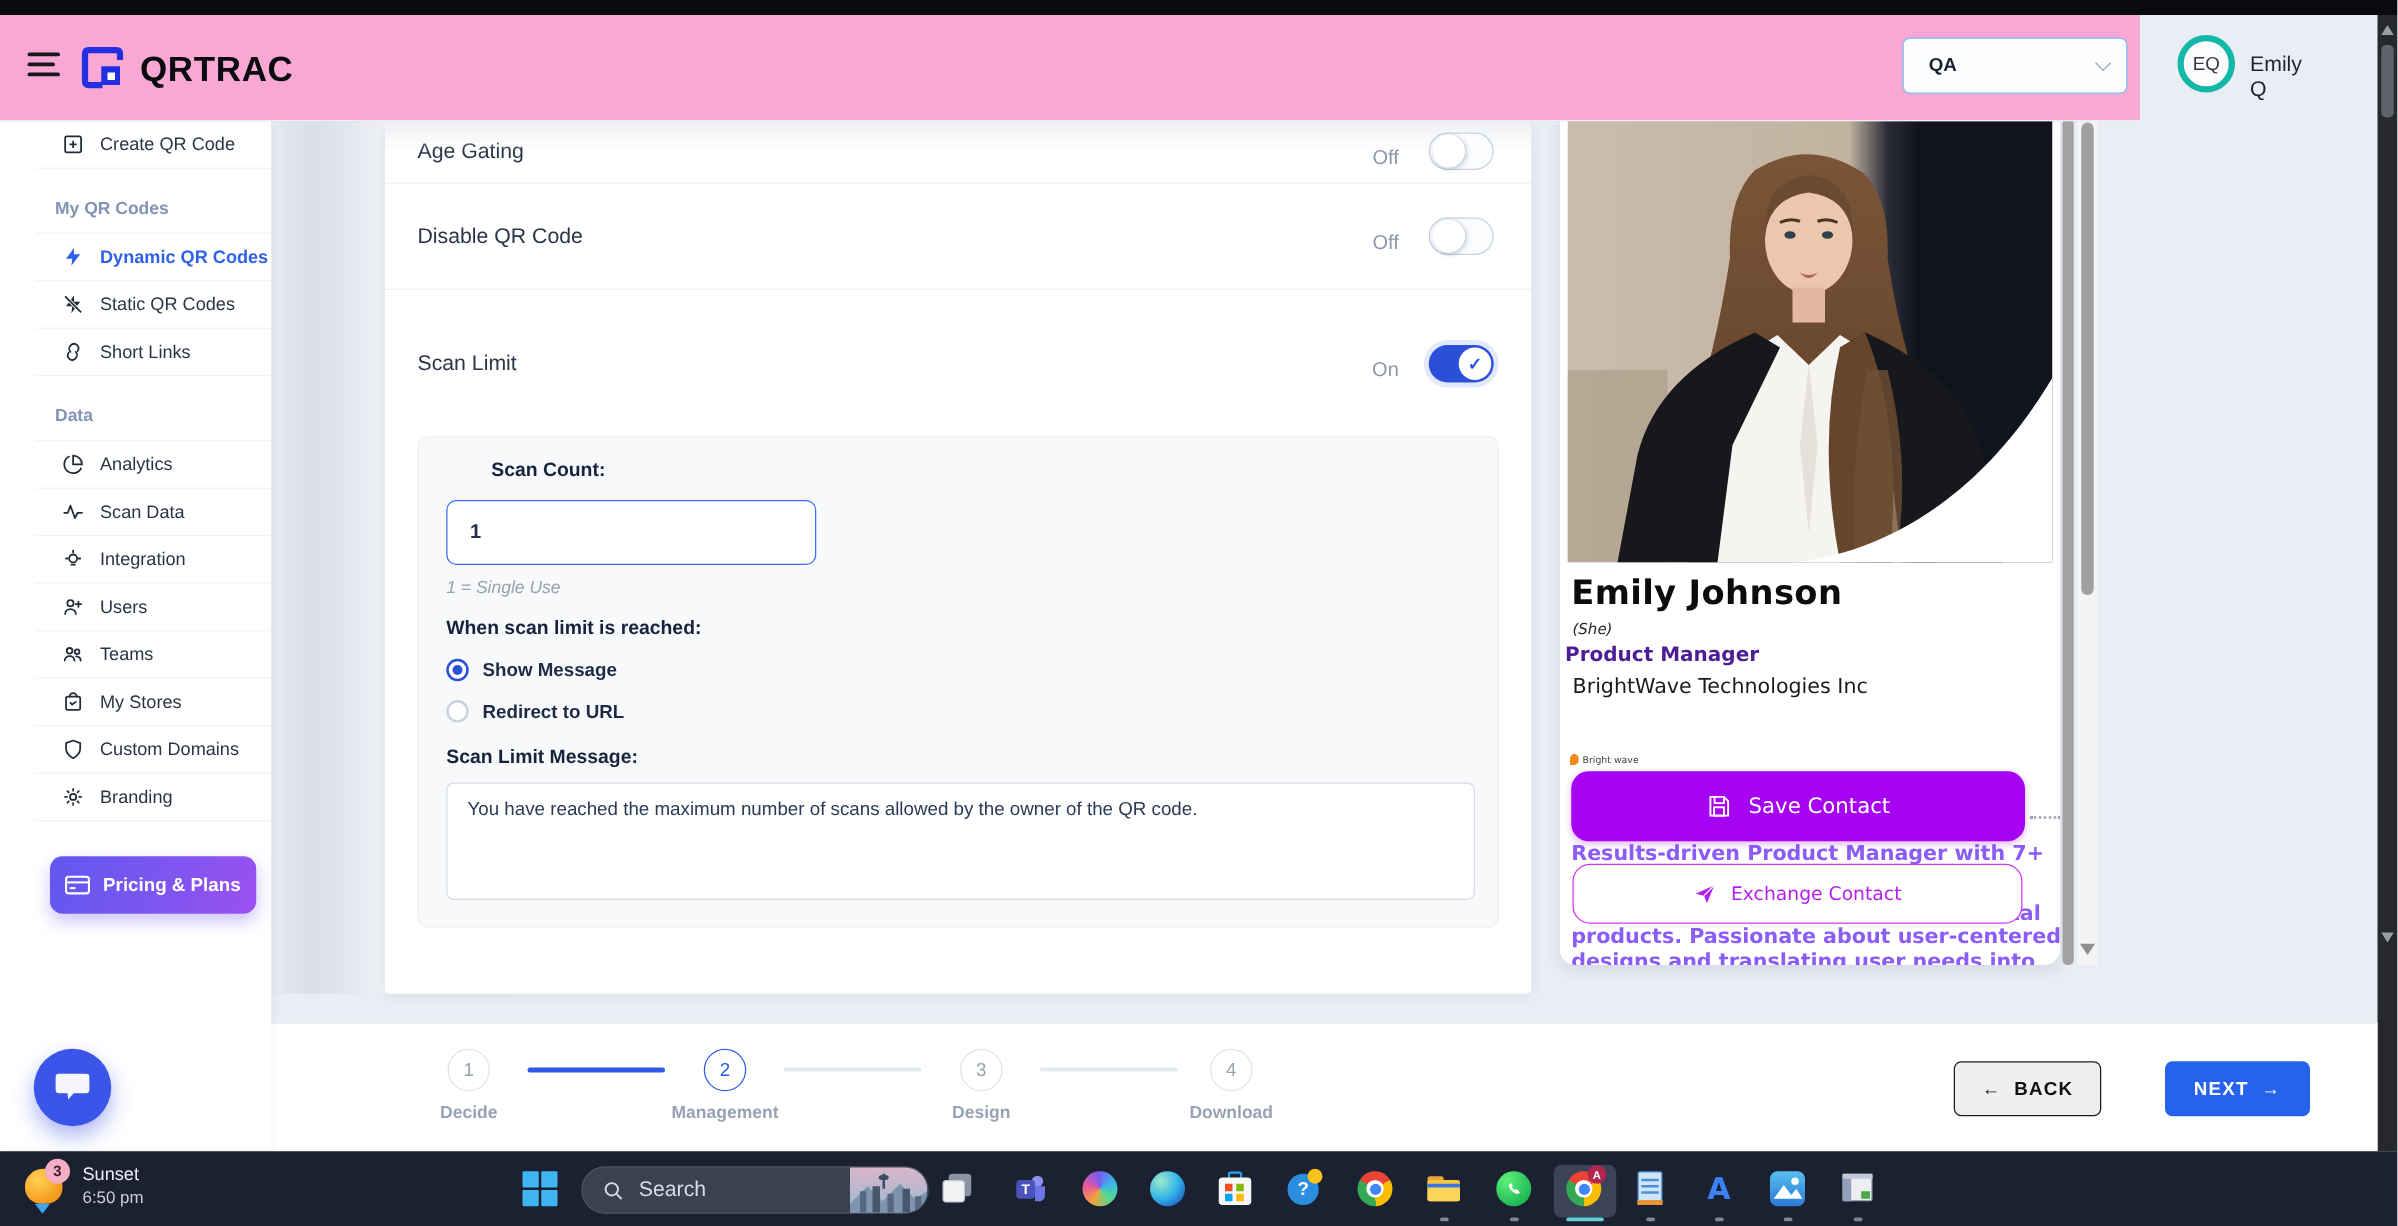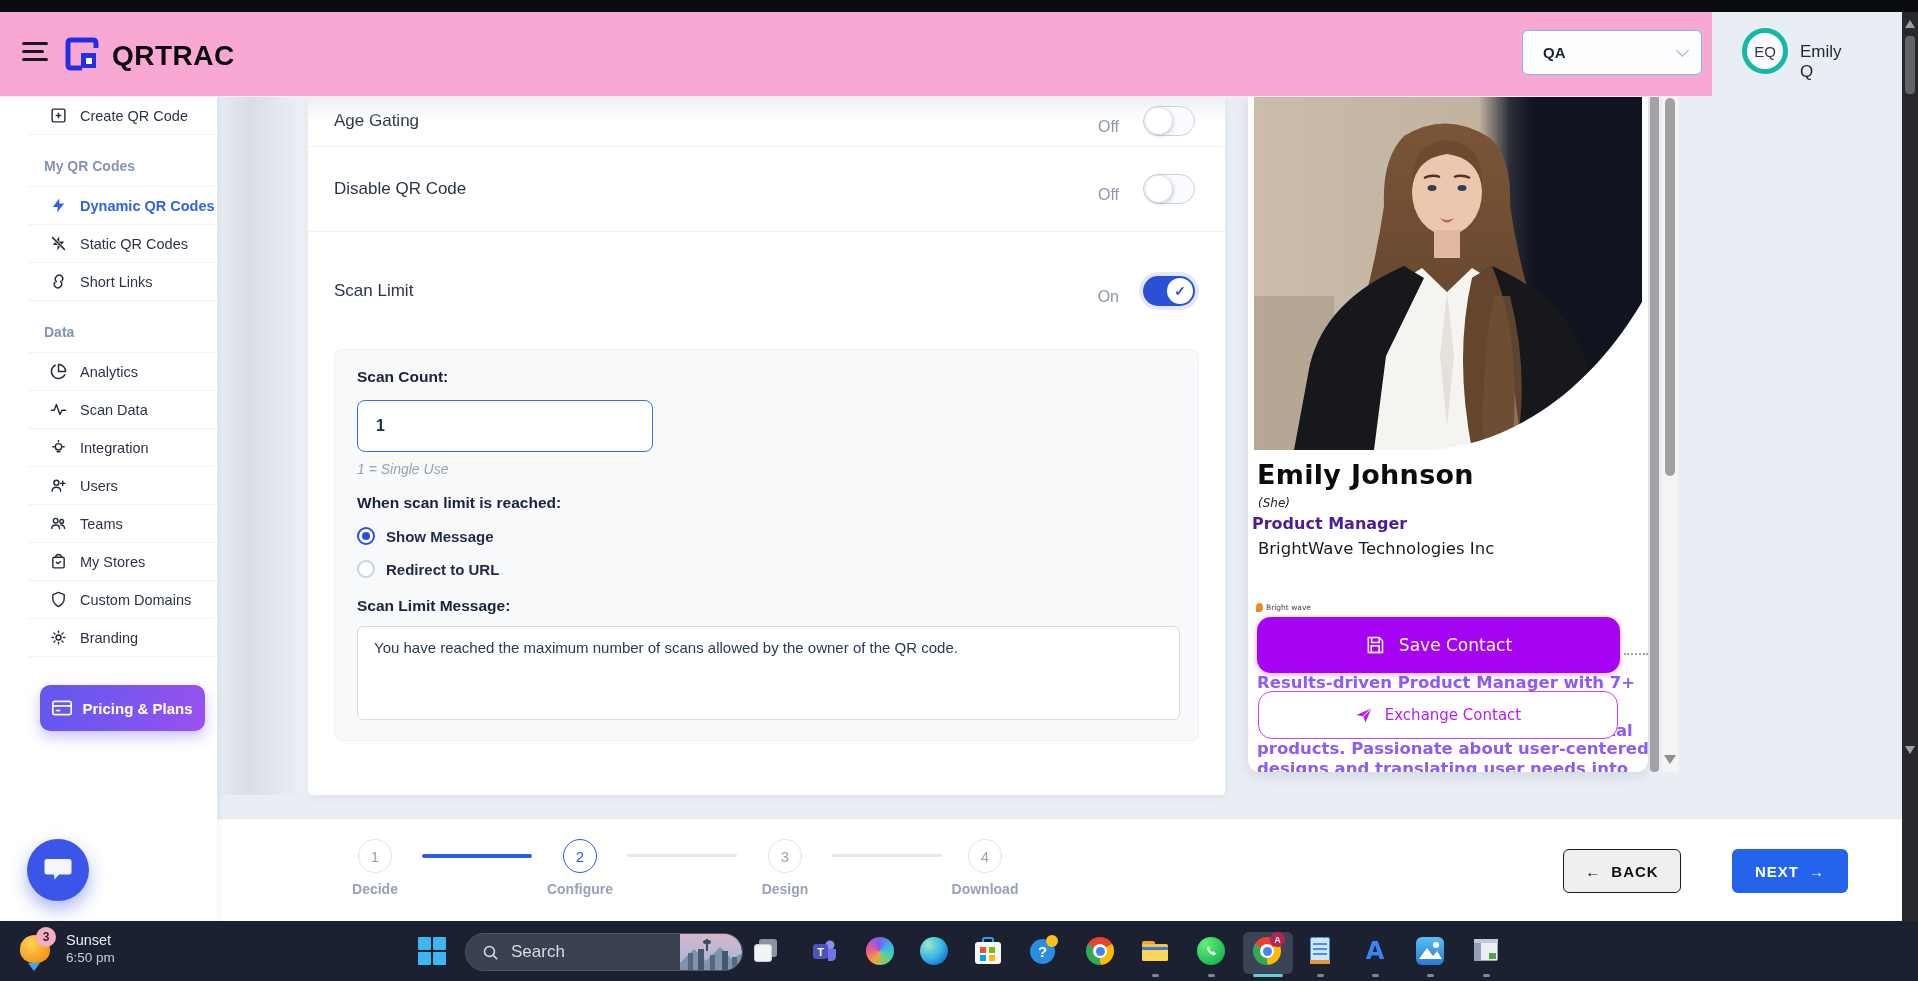--- a/index.html
+++ b/index.html
@@ -43,21 +43,21 @@
   .set-label { font-size:17px; color:#2a3547; }
   .toggle-wrap { display:flex; align-items:flex-end; gap:24px; }
   .state-label { font-size:16px; color:#8d97a9; }
   .toggle { width:52px; height:30px; border-radius:16px; position:relative; cursor:pointer; }
   .toggle.off { background:#fbfcfe; border:1px solid #c7d1e0; }
   .toggle.off .knob { position:absolute; left:2px; top:1px; width:26px; height:26px; border-radius:50%; background:#fff; box-shadow:1px 1px 4px rgba(60,80,120,.35); }
   .toggle.on { background:#2b50d8; box-shadow:0 0 0 4px #e3e9fb; }
   .toggle.on .knob { position:absolute; right:2px; top:2px; width:26px; height:26px; border-radius:50%; background:#fff; display:flex; align-items:center; justify-content:center; font-size:14px; font-weight:800; color:#2b50d8; }
 
   #scan-panel { margin:0 26px; background:#f8f9fb; border:1px solid #eceff3; border-radius:8px; padding:18px 22px 16px 22px; }
-  .panel-label { font-size:15.5px; font-weight:700; color:#16233c; }
+  .panel-label { font-size:15.5px; font-weight:700; color:#16233c;margin-left:36px; }
   #scan-count-input { margin-top:14px; width:296px; height:52px; border:1.8px solid #3b6ef5; border-radius:8px; background:#fff; font-size:16px; font-weight:600; color:#20304a; padding:0 18px; outline:none; display:block; font-family:"Liberation Sans",sans-serif; }
   #scan-hint { margin-top:9px; font-size:14px; font-style:italic; color:#99a1ad; }
   #reached-label { margin-top:17px; font-size:15.5px; font-weight:700; color:#16233c; }
   .radio-row { margin-top:15px; display:flex; align-items:center; gap:11px; cursor:pointer; }
   .radio { width:18px; height:18px; border-radius:50%; background:#fff; border:2px solid #c9d2de; }
   .radio.sel { border:2px solid #2b50d8; position:relative; }
   .radio.sel::after { content:""; position:absolute; left:3px; top:3px; width:8px; height:8px; border-radius:50%; background:#2b50d8; }
   .radio-label { font-size:15px; font-weight:600; color:#1d2b45; }
   #msg-label { margin-top:19px; font-size:15.5px; font-weight:700; color:#16233c; }
   #msg-area { margin-top:11px; width:823px; height:94px; background:#fff; border:1px solid #d6dce4; border-radius:6px; resize:none; font-family:"Liberation Sans",sans-serif; font-size:15px; color:#2b3a55; padding:12px 16px; outline:none; }
@@ -391,21 +391,21 @@
 
 <div class="abs" id="footer">
   <div class="step-circle" style="left:358px">1</div>
   <div class="connector done" style="left:422px;width:110px"></div>
   <div class="step-circle active" style="left:563px">2</div>
   <div class="connector" style="left:627px;width:110px;height:3px"></div>
   <div class="step-circle" style="left:768px">3</div>
   <div class="connector" style="left:832px;width:110px;height:3px"></div>
   <div class="step-circle" style="left:968px">4</div>
   <div class="step-label" style="left:315px">Decide</div>
-  <div class="step-label" style="left:520px">Configure</div>
+  <div class="step-label" style="left:520px">Management</div>
   <div class="step-label" style="left:725px">Design</div>
   <div class="step-label" style="left:925px">Download</div>
   <button id="back-btn">
       <span>←</span>
       <span>BACK</span>
     </button>
   <button id="next-btn">
       <span>NEXT</span>
       <span>→</span>
     </button>

